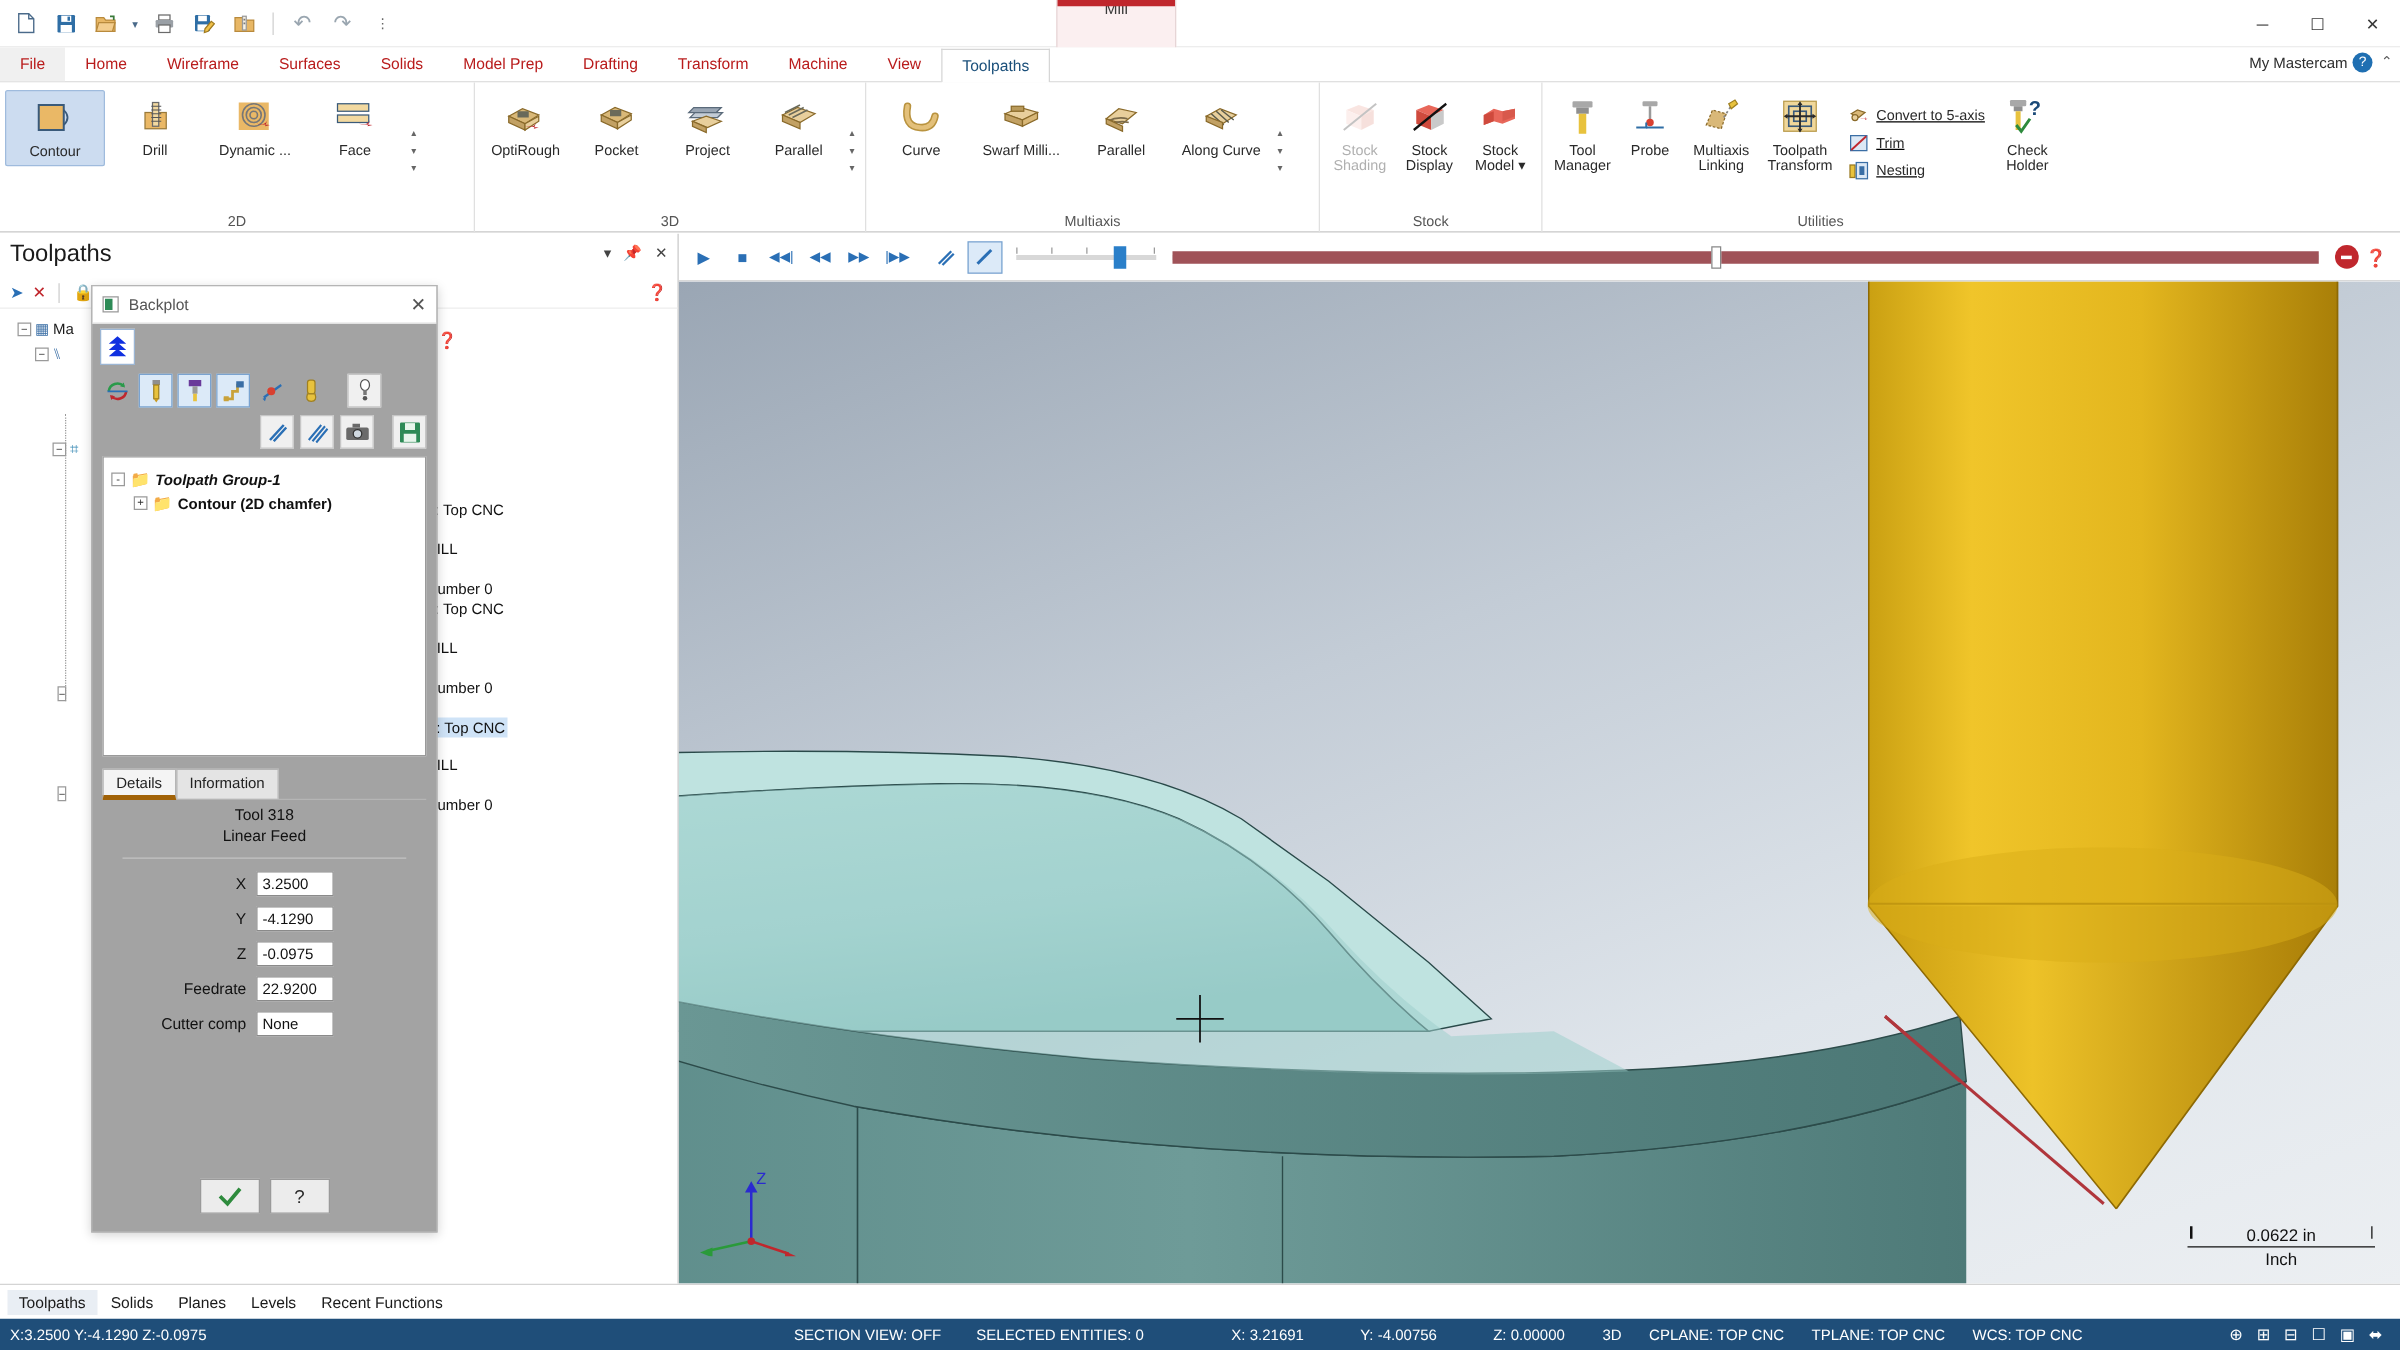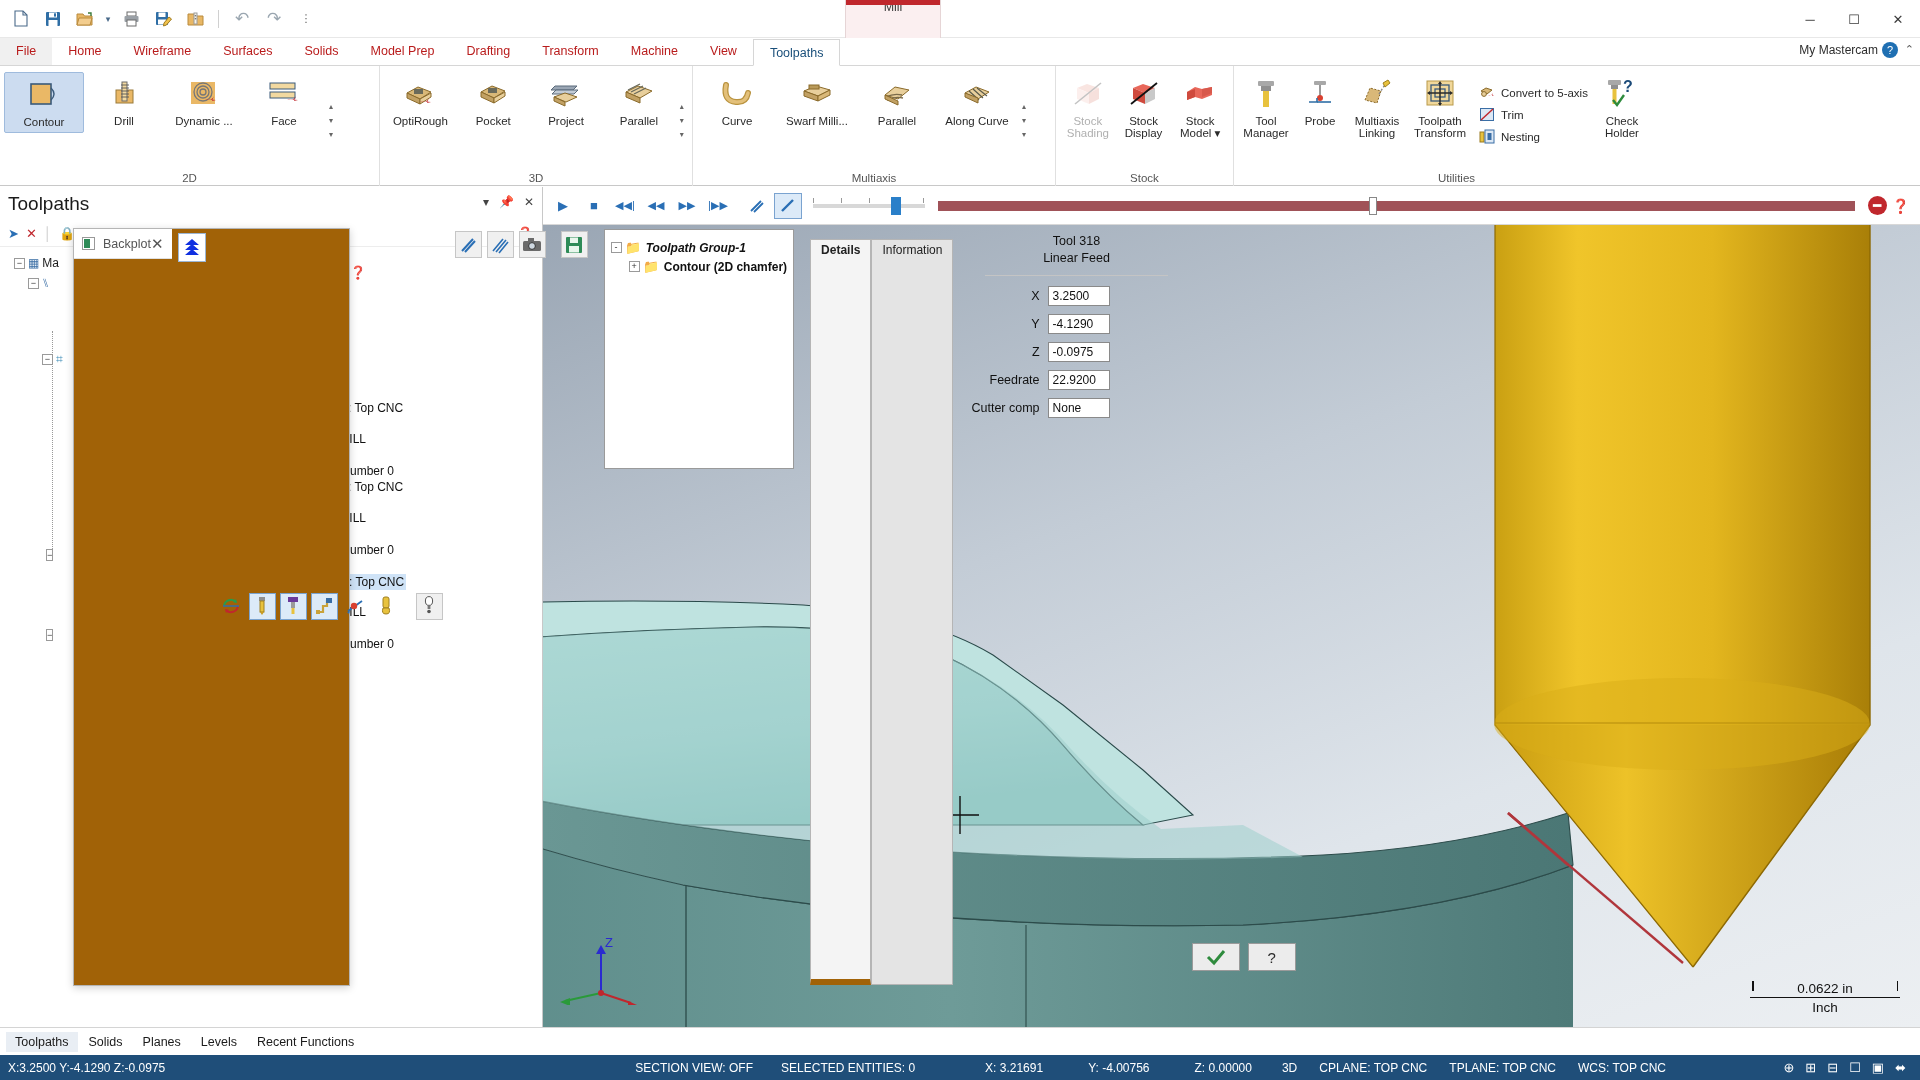--- a/index.html
+++ b/index.html
@@ -90,21 +90,21 @@
     margin-top: 3px; max-width: 70px; word-wrap: break-word;
   }
   .rbtn.dim .lbl { color: #b0b0b0; }
   .rbtn.dim .ico { opacity: .35; }
   .more-col {
     width: 14px; display: flex; flex-direction: column; justify-content: center;
     align-items: center; gap: 8px; padding-top: 6px; height: 92px;
   }
   .more-col div { font-size: 8px; color: #666; line-height: 6px; }
 
-  .small-list { display: flex; flex-direction: column; gap: 5px; padding: 12px 6px 0 6px; }
+  .small-list { display: flex; flex-direction: column; gap: 5px; padding: 12px 6px 0 6px; text-decoration: underline; }
   .small-item { display: flex; align-items: center; gap: 6px; cursor: default; }
   .small-item .ico { width: 17px; height: 17px; display: flex; align-items: center; justify-content: center; }
   .small-item .lbl { font-size: 11.5px; color: #2a2a2a; white-space: nowrap; }
 
   
   .left-panel {
     position: absolute; left: 0; top: 187px; width: 543px; height: 840px;
     background: #fff; border-right: 1px solid #c8c8c8;
   }
   .tp-header {
@@ -122,22 +122,22 @@
   .tnode { display: flex; align-items: center; gap: 3px; height: 20px; white-space: nowrap; }
   .tbox {
     width: 11px; height: 11px; border: 1px solid #9a9a9a; background: #fff;
     font-size: 9px; line-height: 9px; text-align: center; color: #333; flex: none;
   }
   .hl { background: #cfe3f7; }
 
   
   .bp {
     position: absolute; left: 73px; top: 228px; width: 277px; height: 758px;
-    background: #a16207; border: 1px solid #b5b5b5; box-shadow: 0 2px 8px rgba(0,0,0,.18);
-    z-index: 20; display: flex; flex-direction: row;
+    background: #a3a3a3; border: 1px solid #b5b5b5; box-shadow: 0 2px 8px rgba(0,0,0,.18);
+    z-index: 20; display: flex; flex-direction: column;
   }
   .bp-title {
     height: 30px; background: #fff; display: flex; align-items: center;
     padding: 0 8px; border-bottom: 1px solid #e0e0e0;
   }
   .bp-title .dot {
     width: 13px; height: 13px; background: #fff; border: 1px solid #999; margin-right: 8px;
     position: relative;
   }
   .bp-title .dot::after {
@@ -160,21 +160,21 @@
   .bp-tools2 { display: flex; justify-content: flex-end; gap: 5px; padding: 2px 8px 6px 6px; }
   .bp-list {
     margin: 0 8px; flex: none; height: 240px; background: #fff; border: 1px solid #9a9a9a;
     padding: 8px 6px; font-size: 12px; color: #111;
   }
   .bp-tab-row { display: flex; margin: 10px 8px 0 8px; border-bottom: 1px solid #b5b5b5; }
   .bp-tab {
     padding: 3px 10px; font-size: 12px; background: #e4e4e4; border: 1px solid #b5b5b5;
     border-bottom: none; color: #222;
   }
-  .bp-tab.on { background: #f4f4f4; border-bottom: 6px solid #a16207; margin-bottom: -1px; font-weight: bold; }
+  .bp-tab.on { background: #f4f4f4; border-bottom: 4px solid #a16207; margin-bottom: -1px; }
   .bp-det { padding: 4px 10px 0 10px; }
   .bp-det .ctr { text-align: center; font-size: 12.5px; color: #111; line-height: 17px; }
   .bp-hr { height: 1px; background: #c4c4c4; margin: 8px 14px 10px 14px; }
   .bp-field { display: flex; align-items: center; justify-content: flex-end; margin: 0 0 8px 0; padding-right: 72px; }
   .bp-field label { font-size: 12.5px; color: #111; margin-right: 8px; white-space: nowrap; }
   .bp-field input {
     width: 62px; height: 20px; border: 1px solid #8a8a8a; background: #fff;
     font-size: 12px; color: #111; padding: 0 4px; font-family: "Liberation Sans", sans-serif;
   }
   .bp-foot { margin-top: auto; display: flex; justify-content: center; gap: 8px; padding-bottom: 14px; }

